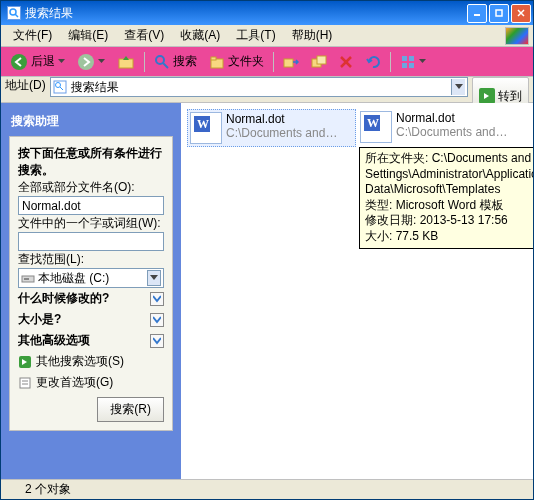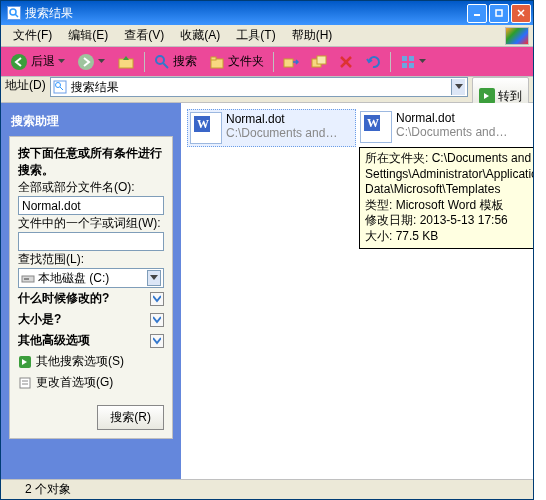--- a/index.html
+++ b/index.html
@@ -34,21 +34,21 @@
 .pnl-label{}
 .pnl-input{border:1px solid #7f9db9;background:#fff;height:19px;padding:1px 3px;width:100%}
 .pnl-select{border:1px solid #7f9db9;background:#fff;height:20px;width:100%;display:flex;align-items:center;justify-content:space-between;padding:0 2px}
 .pnl-select .sel-ico{width:14px;height:14px;margin-right:3px}
 .pnl-select .sel-txt{flex:1}
 .pnl-select .dd{width:14px;height:16px;background:#dce6f6;border:1px solid #7f9db9;display:flex;align-items:center;justify-content:center}
 .expand-row{display:flex;align-items:center;justify-content:space-between;font-weight:bold;padding:2px 0}
 .expand-row .chev{width:14px;height:14px;border:1px solid #888;background:#f8f8f8;display:flex;align-items:center;justify-content:center}
 .link-row{display:flex;align-items:center;gap:4px;padding:2px 0}
 .link-row .lico{width:14px;height:14px}
-.search-btn-row{display:flex;justify-content:flex-end;margin-top:12px}
+.search-btn-row{display:flex;justify-content:flex-end;margin-top:4px}
 .search-btn{border:1px solid #888;background:linear-gradient(#fff,#e8e8e0);padding:3px 12px}
 .main{flex:1;background:#fff;position:relative;overflow:hidden}
 .files{display:flex;gap:2px;padding:6px}
 .file{display:flex;align-items:flex-start;gap:4px;width:175px;padding:2px}
 .file.selected{background:#e8f0ff;border:1px dotted #6a9de8}
 .file .ficon{width:32px;height:32px;background:#fff;border:1px solid #9cb8e0;position:relative;flex-shrink:0}
 .file .ficon::before{content:"";position:absolute;left:3px;top:3px;width:16px;height:16px;background:#3a66c8}
 .file .ficon::after{content:"W";position:absolute;left:6px;top:4px;color:#fff;font-weight:bold;font-family:serif}
 .file .finfo{display:flex;flex-direction:column;overflow:hidden}
 .file .fname{white-space:nowrap}

